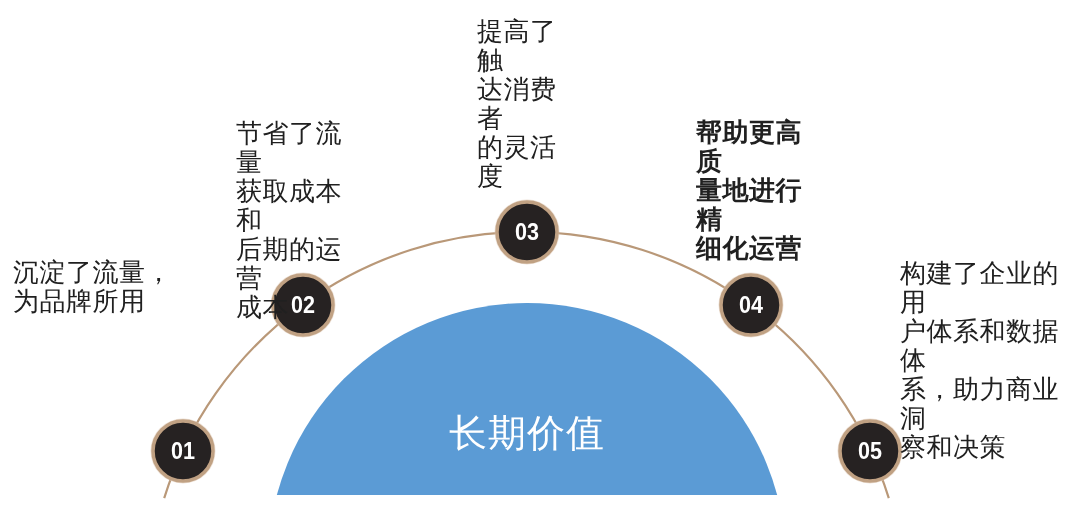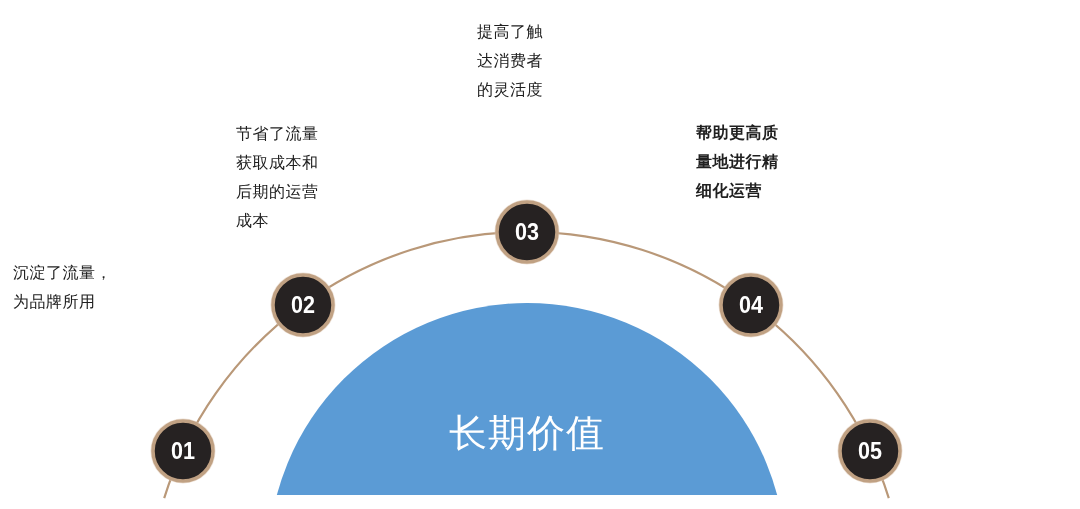--- a/index.html
+++ b/index.html
@@ -18,21 +18,21 @@
   .diagram-svg {
     position: absolute;
     left: 0;
     top: 0;
     width: 1080px;
     height: 509px;
   }
   .item-label {
     position: absolute;
     color: #202020;
-    font-size: 16px;
+    font-size: 26px;
     line-height: 29px;
     white-space: pre-line;
     letter-spacing: 0.5px;
   }
   .label-1 { left: 13px;  top: 258px; width: 160px; }
   .label-2 { left: 236px; top: 119px; width: 125px; }
   .label-3 { left: 477px; top: 17px;  width: 105px; }
   .label-4 { left: 696px; top: 118px; width: 125px; font-weight: bold; }
   .label-5 { left: 900px; top: 259px; width: 165px; }
   .node-number {
@@ -101,14 +101,18 @@
   <div class="item-label label-2">节省了流量
 获取成本和
 后期的运营
 成本</div>
   <div class="item-label label-3">提高了触
 达消费者
 的灵活度</div>
   <div class="item-label label-4">帮助更高质
 量地进行精
 细化运营</div>
+  <div class="item-label label-5">构建了企业的用
+户体系和数据体
+系，助力商业洞
+察和决策</div>
 
 </div>
 
 </body></html>

